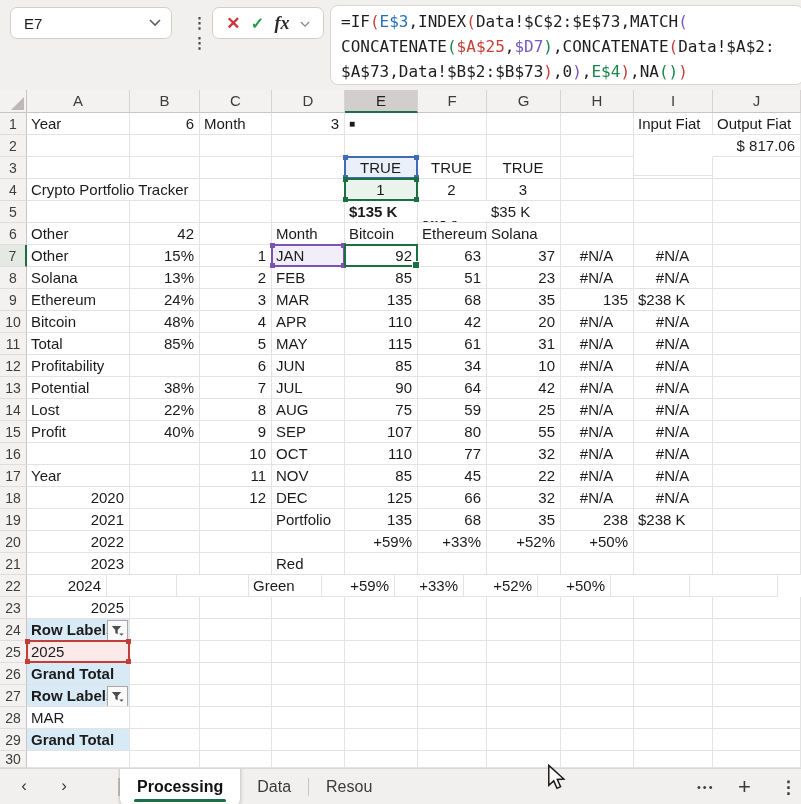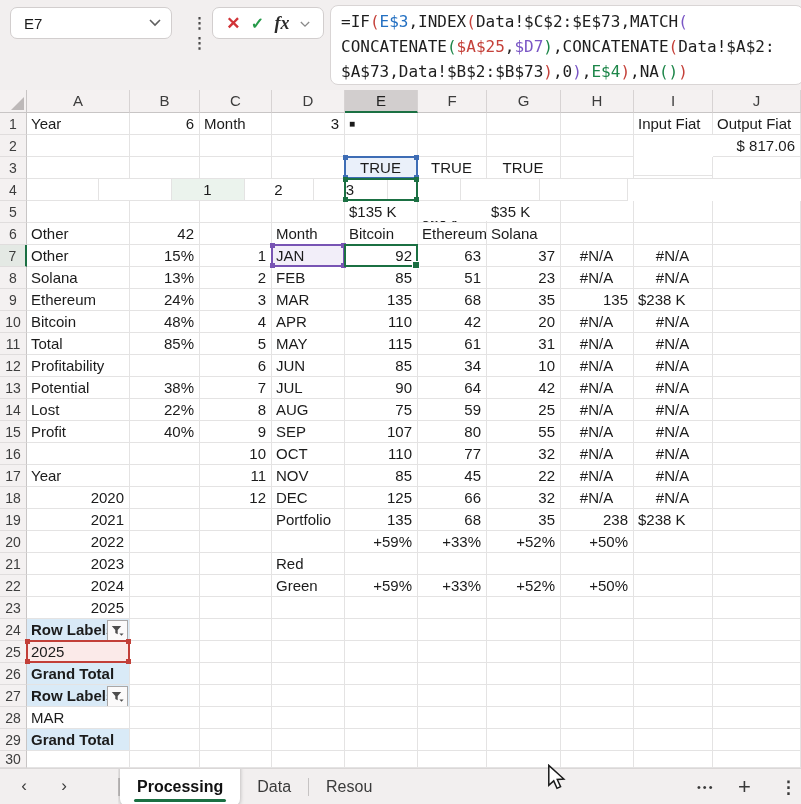--- a/index.html
+++ b/index.html
@@ -219,20 +219,23 @@
         </div>
         <div class="cell" style="width: 79px;">
           <span class="ct"></span>
         </div>
         <div class="cell" style="width: 88px;">
           <span class="ct"></span>
         </div>
       </div>
       <div class="grow" style="height: 22px;">
         <div class="rowhdr">4</div>
+        <div class="cell" style="width: 173px;">
+          <span class="ct">Crypto Portfolio Tracker</span>
+        </div>
         <div class="cell" style="width: 72px;">
           <span class="ct"></span>
         </div>
         <div class="cell" style="width: 73px;">
           <span class="ct"></span>
         </div>
         <div class="cell ac" style="width: 73px; background: rgb(235, 243, 237);">
           <span class="ct">1</span>
         </div>
         <div class="cell ac" style="width: 69px;">
@@ -258,21 +261,21 @@
         </div>
         <div class="cell" style="width: 70px;">
           <span class="ct"></span>
         </div>
         <div class="cell" style="width: 72px;">
           <span class="ct"></span>
         </div>
         <div class="cell" style="width: 73px;">
           <span class="ct"></span>
         </div>
-        <div class="cell" style="width: 73px;">
+        <div class="cell" style="width: 73px; font-weight: bold;">
           <span class="ct">$135 K</span>
         </div>
         <div class="cell" style="width: 69px; margin-top: 20px;">
           <span class="ct">$68 K</span>
         </div>
         <div class="cell" style="width: 74px;">
           <span class="ct">$35 K</span>
         </div>
         <div class="cell" style="width: 73px;">
           <span class="ct"></span>
@@ -807,21 +810,21 @@
         </div>
         <div class="cell" style="width: 79px;">
           <span class="ct"></span>
         </div>
         <div class="cell" style="width: 88px;">
           <span class="ct"></span>
         </div>
       </div>
       <div class="grow" style="height: 22px;">
         <div class="rowhdr">22</div>
-        <div class="cell ar" style="width: 103px;">
+        <div class="cell ar" style="width: 80px;">
           <span class="ct">2024</span>
         </div>
         <div class="cell" style="width: 70px;">
           <span class="ct"></span>
         </div>
         <div class="cell" style="width: 72px;">
           <span class="ct"></span>
         </div>
         <div class="cell" style="width: 73px;">
           <span class="ct">Green</span>

